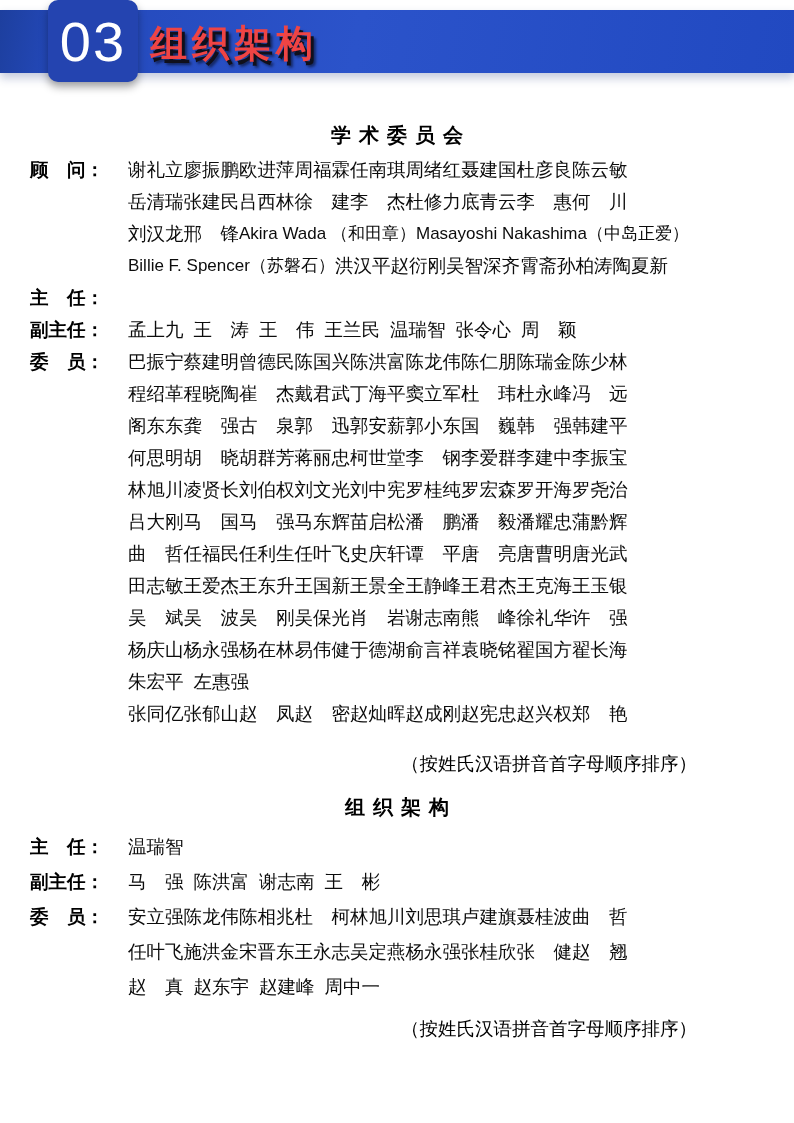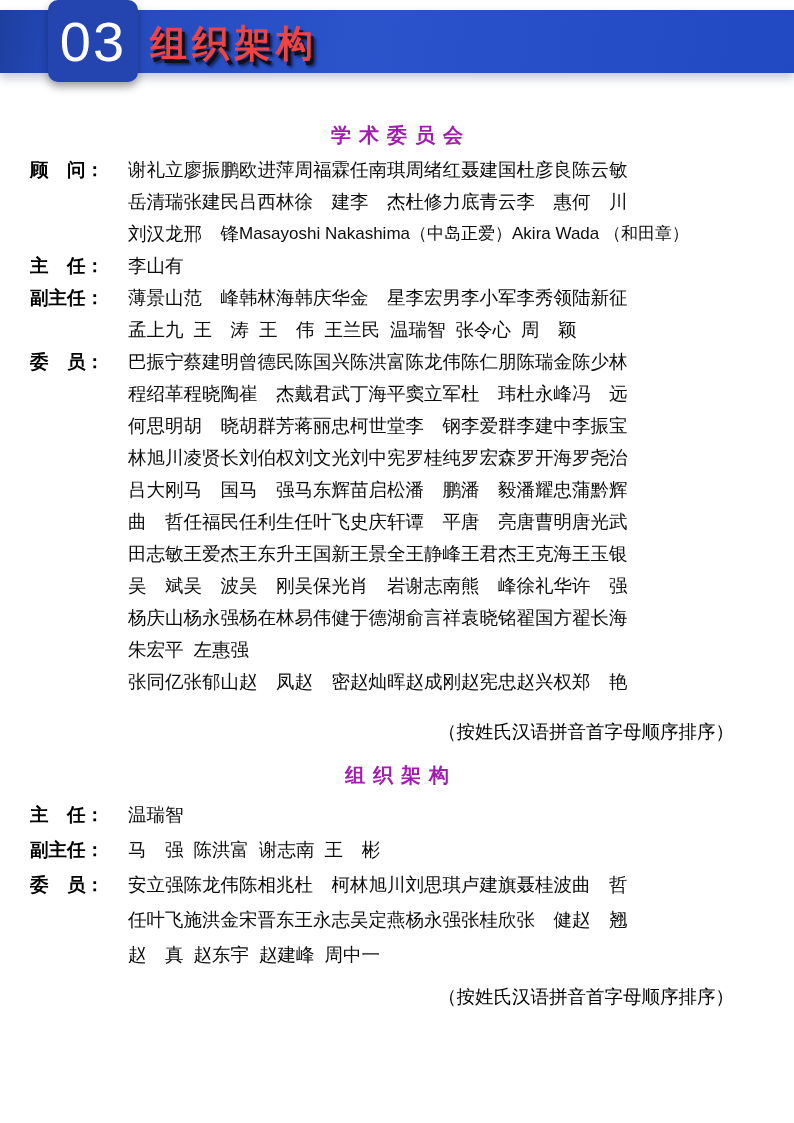--- a/index.html
+++ b/index.html
@@ -30,35 +30,35 @@
     font-size: 37px; font-weight: 900; letter-spacing: 5px;
     color: #ef4444;
     text-shadow: 3px 4px 0 #10101c, 5px 6px 3px rgba(0, 0, 0, 0.55);
   }
 
   
   main { margin-top: 38px; }
   .committee-title {
     text-align: center; font-size: 20px; font-weight: bold;
     letter-spacing: 8px; padding-left: 8px;
-    margin: 0 0 4px 0; line-height: 30px; color: #a21caf;
+    margin: 0 0 4px 0; line-height: 30px; color: #000000;
   }
   .role { display: flex; padding: 0 36px 0 30px; }
   .role-label {
     width: 98px; min-width: 98px; font-weight: bold;
     font-size: 18.5px; line-height: 32px; white-space: pre; color: #000;
   }
   .role-lines { flex: 1; }
   .line { display: flex; flex-wrap: nowrap; line-height: 32px; font-size: 18.5px; }
   .line.justify { justify-content: flex-start; }
   .line:not(.justify) .name { margin-right: 10px; }
   .name { white-space: pre; }
   .name.latin { font-family: "Liberation Sans", "DejaVu Sans", sans-serif; font-size: 17px; }
   .sort-note {
-    text-align: right; padding-right: 60px;
+    text-align: right; padding-right: 97px;
     font-size: 18.5px; line-height: 32px; margin-top: 18px; color: #000;
   }
 
   
   #committees section:nth-of-type(2) { margin-top: 12px; }
   #committees section:nth-of-type(2) .committee-title { margin-bottom: 8px; }
   #committees section:nth-of-type(2) .line,
   #committees section:nth-of-type(2) .role-label { line-height: 35px; }
   #committees section:nth-of-type(2) .sort-note { margin-top: 8px; }
 </style>
@@ -97,47 +97,40 @@
             <span class="name">徐　建</span>
             <span class="name">李　杰</span>
             <span class="name">杜修力</span>
             <span class="name">底青云</span>
             <span class="name">李　惠</span>
             <span class="name">何　川</span>
           </div>
           <div class="line justify">
             <span class="name">刘汉龙</span>
             <span class="name">邢　锋</span>
+            <span class="name latin">Akira Wada （和田章）</span>
             <span class="name latin">Masayoshi Nakashima（中岛正爱）</span>
-            <span class="name latin">Akira Wada （和田章）</span>
+          </div>
+          <div class="line justify">
+            <span class="name latin">Billie F. Spencer（苏磐石）</span>
+            <span class="name">洪汉平</span>
+            <span class="name">赵衍刚</span>
+            <span class="name">吴智深</span>
+            <span class="name">齐霄斋</span>
+            <span class="name">孙柏涛</span>
+            <span class="name">陶夏新</span>
           </div>
         </div>
       </div>
       <div class="role">
         <div class="role-label">主　任：</div>
-        <div class="role-lines">
-          <div class="line">
-            <span class="name">李山有</span>
-          </div>
-        </div>
       </div>
       <div class="role">
         <div class="role-label">副主任：</div>
         <div class="role-lines">
-          <div class="line justify">
-            <span class="name">薄景山</span>
-            <span class="name">范　峰</span>
-            <span class="name">韩林海</span>
-            <span class="name">韩庆华</span>
-            <span class="name">金　星</span>
-            <span class="name">李宏男</span>
-            <span class="name">李小军</span>
-            <span class="name">李秀领</span>
-            <span class="name">陆新征</span>
-          </div>
           <div class="line">
             <span class="name">孟上九</span>
             <span class="name">王　涛</span>
             <span class="name">王　伟</span>
             <span class="name">王兰民</span>
             <span class="name">温瑞智</span>
             <span class="name">张令心</span>
             <span class="name">周　颖</span>
           </div>
         </div>
@@ -161,20 +154,31 @@
             <span class="name">程晓陶</span>
             <span class="name">崔　杰</span>
             <span class="name">戴君武</span>
             <span class="name">丁海平</span>
             <span class="name">窦立军</span>
             <span class="name">杜　玮</span>
             <span class="name">杜永峰</span>
             <span class="name">冯　远</span>
           </div>
           <div class="line justify">
+            <span class="name">阁东东</span>
+            <span class="name">龚　强</span>
+            <span class="name">古　泉</span>
+            <span class="name">郭　迅</span>
+            <span class="name">郭安薪</span>
+            <span class="name">郭小东</span>
+            <span class="name">国　巍</span>
+            <span class="name">韩　强</span>
+            <span class="name">韩建平</span>
+          </div>
+          <div class="line justify">
             <span class="name">何思明</span>
             <span class="name">胡　晓</span>
             <span class="name">胡群芳</span>
             <span class="name">蒋丽忠</span>
             <span class="name">柯世堂</span>
             <span class="name">李　钢</span>
             <span class="name">李爱群</span>
             <span class="name">李建中</span>
             <span class="name">李振宝</span>
           </div>

